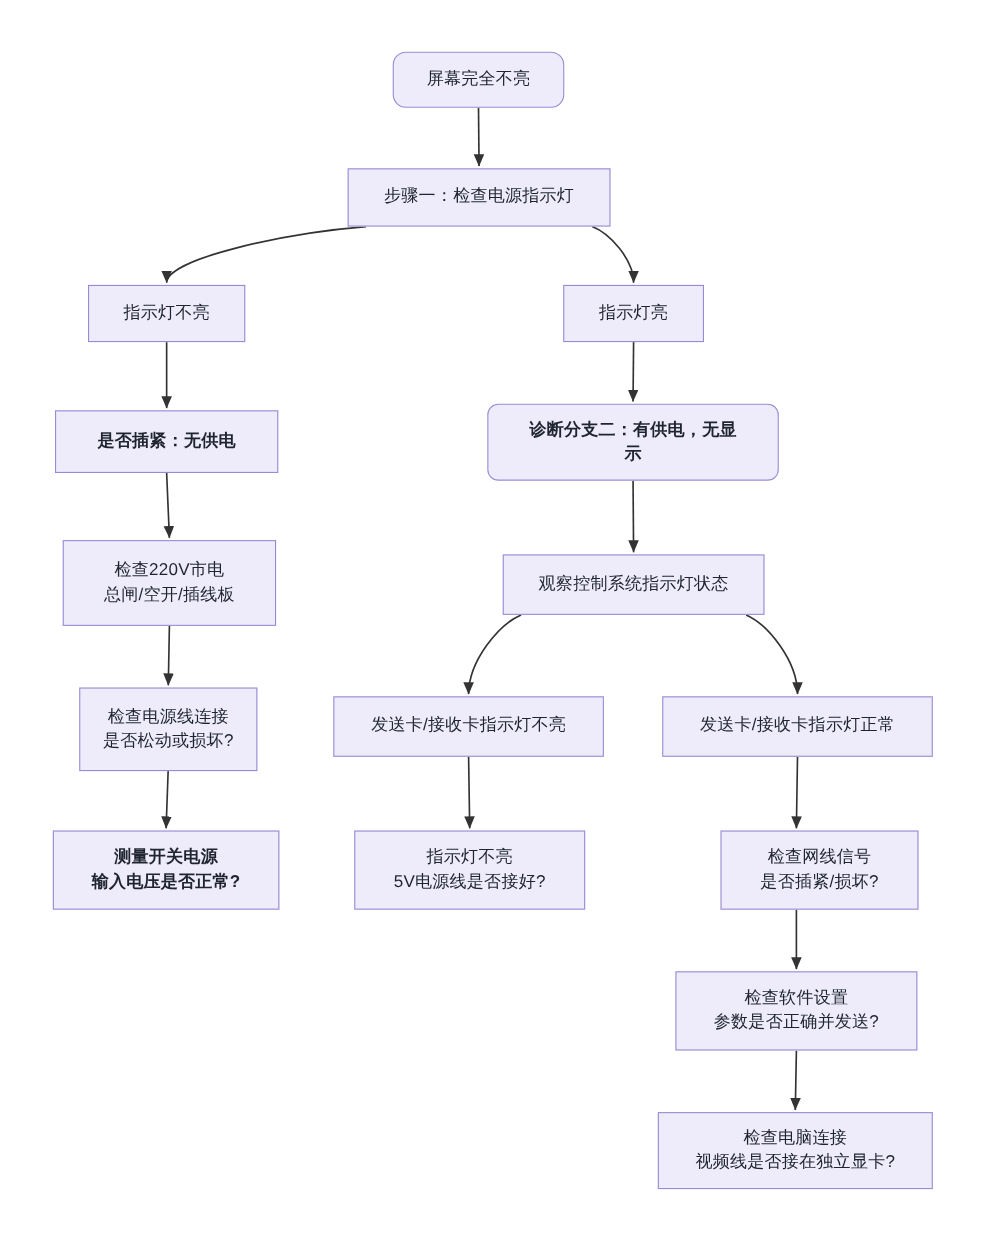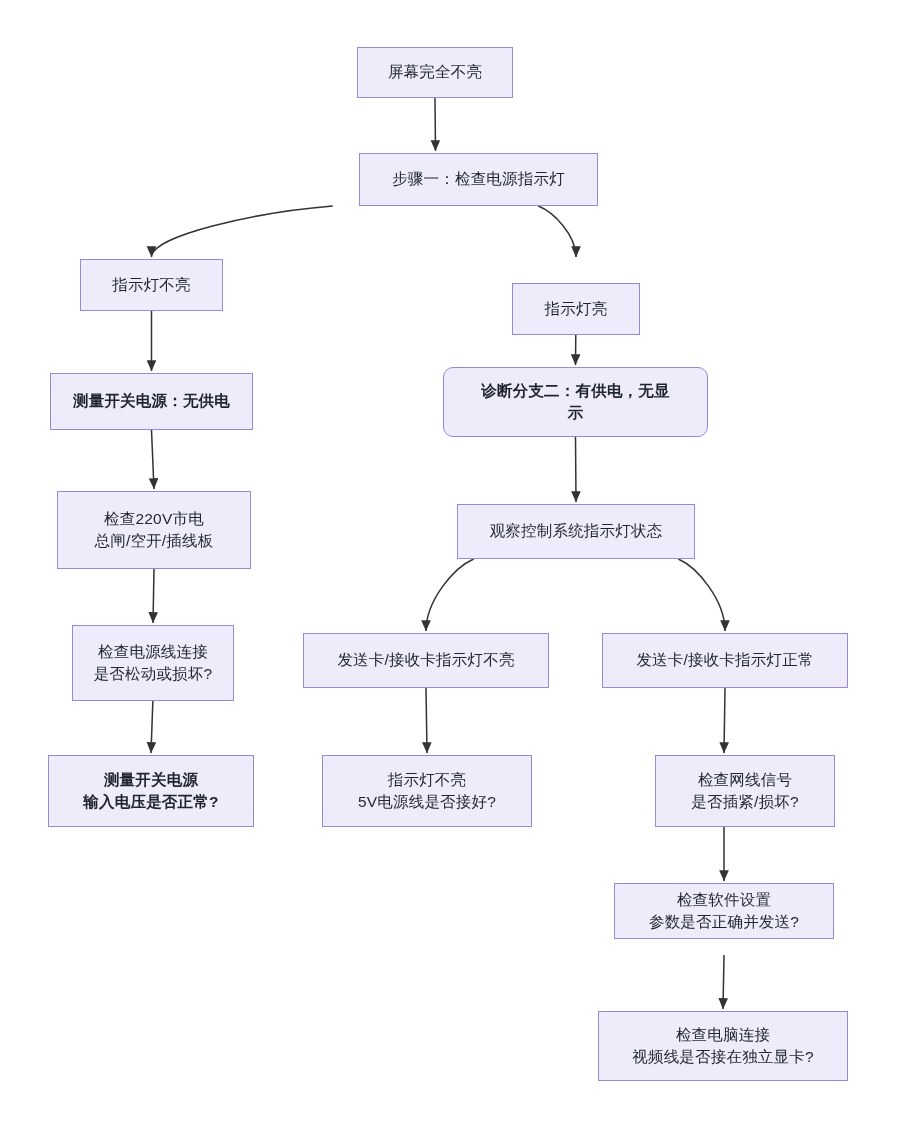--- a/index.html
+++ b/index.html
@@ -67,38 +67,38 @@
         <path d="M473.66,559 C453.6428,567.64 426,600.76 426,631" fill="none" stroke="#333333" stroke-width="1.5" marker-end="url(#arrow)"></path>
         <path d="M678.34,559 C697.9372000000001,567.64 725,600.76 725,631" fill="none" stroke="#333333" stroke-width="1.5" marker-end="url(#arrow)"></path>
         <path d="M153,697 L151,753" fill="none" stroke="#333333" stroke-width="1.5" marker-end="url(#arrow)"></path>
         <path d="M426,688 L427,753" fill="none" stroke="#333333" stroke-width="1.5" marker-end="url(#arrow)"></path>
         <path d="M725,688 L724,753" fill="none" stroke="#333333" stroke-width="1.5" marker-end="url(#arrow)"></path>
         <path d="M724,827 L724,881" fill="none" stroke="#333333" stroke-width="1.5" marker-end="url(#arrow)"></path>
         <path d="M724,955 L723,1009" fill="none" stroke="#333333" stroke-width="1.5" marker-end="url(#arrow)"></path>
       </g>
   </svg>
   <div id="node-layer">
-      <div class="node" style="left: 357px; top: 47px; width: 156px; height: 51px;">屏幕完全不亮</div>
-      <div class="node" style="left: 316px; top: 153px; width: 239px; height: 53px; margin-left: 43px;">步骤一：检查电源指示灯</div>
+      <div class="node" style="left: 357px; top: 47px; width: 156px; height: 51px; border-radius: 12px;">屏幕完全不亮</div>
+      <div class="node" style="left: 316px; top: 153px; width: 239px; height: 53px;">步骤一：检查电源指示灯</div>
       <div class="node" style="left: 80px; top: 259px; width: 143px; height: 52px;">指示灯不亮</div>
-      <div class="node" style="left: 512px; top: 259px; width: 128px; height: 52px; margin-top: 24px;">指示灯亮</div>
-      <div class="node bold" style="left: 50px; top: 373px; width: 203px; height: 57px;">测量开关电源：无供电</div>
+      <div class="node" style="left: 512px; top: 259px; width: 128px; height: 52px;">指示灯亮</div>
+      <div class="node bold" style="left: 50px; top: 373px; width: 203px; height: 57px;">是否插紧：无供电</div>
       <div class="node bold" style="left: 443px; top: 367px; width: 265px; height: 70px; border-radius: 10px;">诊断分支二：有供电，无显
 示</div>
       <div class="node" style="left: 57px; top: 491px; width: 194px; height: 78px;">检查220V市电
 总闸/空开/插线板</div>
       <div class="node" style="left: 457px; top: 504px; width: 238px; height: 55px;">观察控制系统指示灯状态</div>
       <div class="node" style="left: 72px; top: 625px; width: 162px; height: 76px;">检查电源线连接
 是否松动或损坏?</div>
       <div class="node" style="left: 303px; top: 633px; width: 246px; height: 55px;">发送卡/接收卡指示灯不亮</div>
       <div class="node" style="left: 602px; top: 633px; width: 246px; height: 55px;">发送卡/接收卡指示灯正常</div>
       <div class="node" style="left: 48px; top: 755px; width: 206px; height: 72px; font-weight: bold;">测量开关电源
 输入电压是否正常?</div>
       <div class="node" style="left: 322px; top: 755px; width: 210px; height: 72px;">指示灯不亮
 5V电源线是否接好?</div>
       <div class="node" style="left: 634px; top: 755px; width: 180px; height: 72px; margin-left: 21px;">检查网线信号
 是否插紧/损坏?</div>
-      <div class="node" style="left: 614px; top: 883px; width: 220px; height: 56px;">检查软件设置
+      <div class="node" style="left: 614px; top: 883px; width: 220px; height: 72px;">检查软件设置
 参数是否正确并发送?</div>
       <div class="node" style="left: 598px; top: 1011px; width: 250px; height: 70px; text-align: center;">检查电脑连接
 视频线是否接在独立显卡?</div>
     </div>
 </div>
 
 </body></html>

